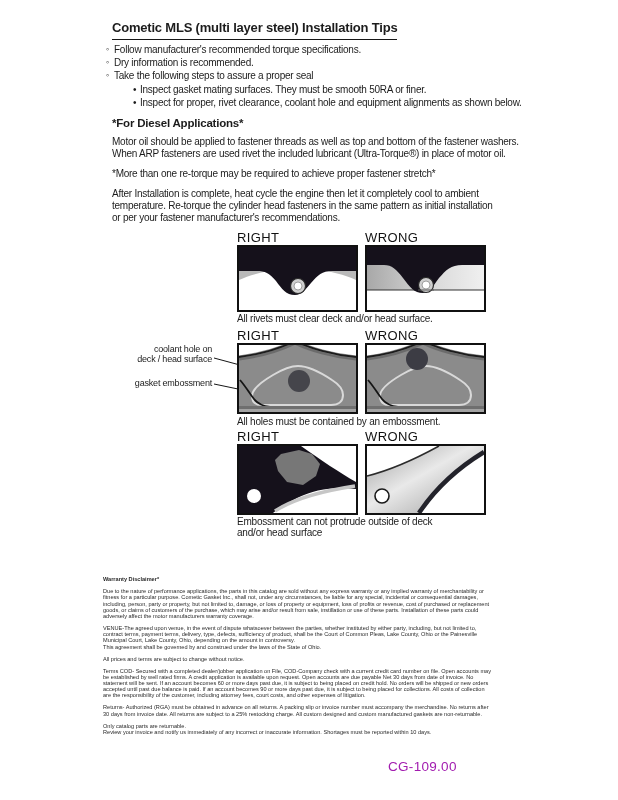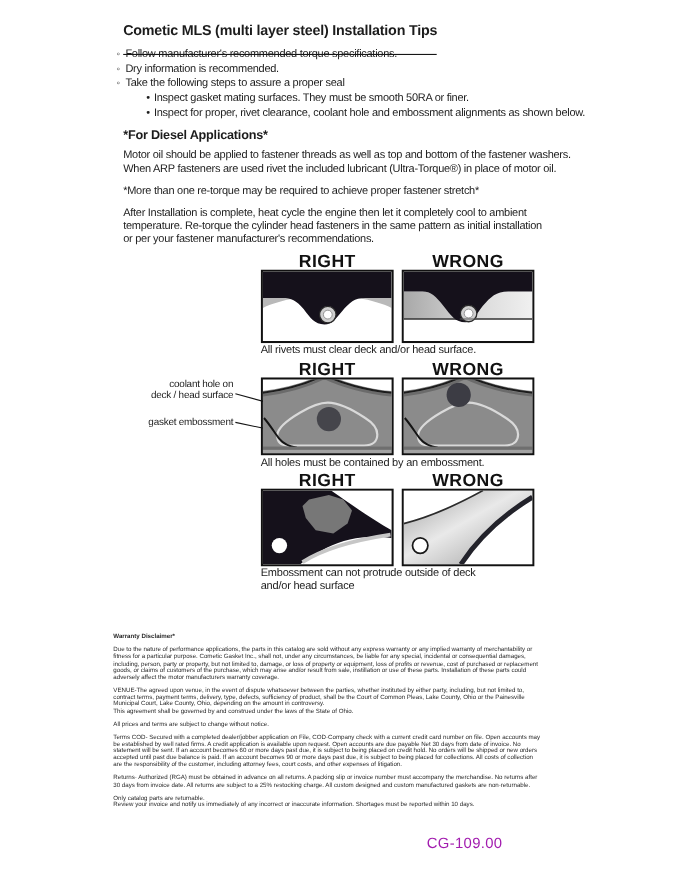--- a/index.html
+++ b/index.html
@@ -3,31 +3,31 @@
 <meta charset="utf-8">
 <style>
   html,body { margin:0; padding:0; }
   body {
     width:618px; height:800px; background:#ffffff; position:relative;
     font-family:"Liberation Sans", sans-serif; color:#1c1c1c; overflow:hidden;
   }
   .abs { position:absolute; }
   .page-title {
     left:112px; top:20px; font-size:13px; font-weight:bold; letter-spacing:-0.2px;
-    display:inline-block; border-bottom:1.6px solid #161616; padding-bottom:14px;
+    display:inline-block; border-bottom:1.6px solid #161616; padding-bottom:4px;
   }
   .tips-list { left:106px; top:43px; width:490px; font-size:10px; line-height:13.2px; letter-spacing:-0.25px; }
   .tip { position:relative; padding-left:8px; }
   .tip.lvl2 { padding-left:34px; }
   .tip .marker { position:absolute; left:0; top:0; font-size:9px; }
   .tip.lvl2 .marker { left:27px; font-size:10px; }
   .diesel { left:112px; top:117px; width:480px; letter-spacing:-0.25px; }
   .diesel-heading { font-size:11.5px; font-weight:bold; margin:0 0 7px 0; letter-spacing:-0.2px; }
   .diesel p { font-size:10px; line-height:12.2px; margin:0 0 7.5px 0; white-space:pre-line; }
-  .dlabel { width:121px; text-align:center; font-size:16px; letter-spacing:0.4px; color:#111;font-weight:bold; }
+  .dlabel { width:121px; font-size:13px; letter-spacing:0.4px; color:#111; }
   .dbox { width:121px; }
   .dbox svg { display:block; }
   .dcaption { left:237px; font-size:10px; line-height:11px; letter-spacing:-0.2px; white-space:pre-line; }
   .callout { left:96px; width:116px; text-align:right; font-size:9px; line-height:10px; letter-spacing:-0.2px; white-space:pre-line; }
   .leader-svg { left:0; top:340px; pointer-events:none; }
   .warranty { left:103px; top:576px; width:478px; font-size:5.6px; line-height:6.2px; color:#2a2a2a; }
   .warranty-heading { font-weight:bold; margin:0 0 6px 0; }
   .warranty p { margin:0 0 5.8px 0; white-space:pre-line; }
   .page-code { left:388px; top:759px; font-size:13.5px; letter-spacing:0.3px; color:#a21caf; }
 </style>
@@ -48,21 +48,21 @@
   <div class="tip lvl1">
     <span class="marker">◦</span>
     <span>Take the following steps to assure a proper seal</span>
   </div>
   <div class="tip lvl2">
     <span class="marker">•</span>
     <span>Inspect gasket mating surfaces.  They must be smooth 50RA or finer.</span>
   </div>
   <div class="tip lvl2">
     <span class="marker">•</span>
-    <span>Inspect for proper, rivet clearance, coolant hole and embossment alignments as shown below.</span>
+    <span>Inspect for proper, rivet clearance, coolant hole and equipment alignments as shown below.</span>
   </div>
 </div>
 
 <div class="abs diesel">
   <h3 class="diesel-heading">*For Diesel Applications*</h3>
   <p>Motor oil should be applied to fastener threads as well as top and bottom of the fastener washers.
 When ARP fasteners are used rivet the included lubricant (Ultra-Torque®) in place of motor oil.</p>
   <p>*More than one re-torque may be required to achieve proper fastener stretch*</p>
   <p>After Installation is complete, heat cycle the engine then let it completely cool to ambient
 temperature. Re-torque the cylinder head fasteners in the same pattern as initial installation

